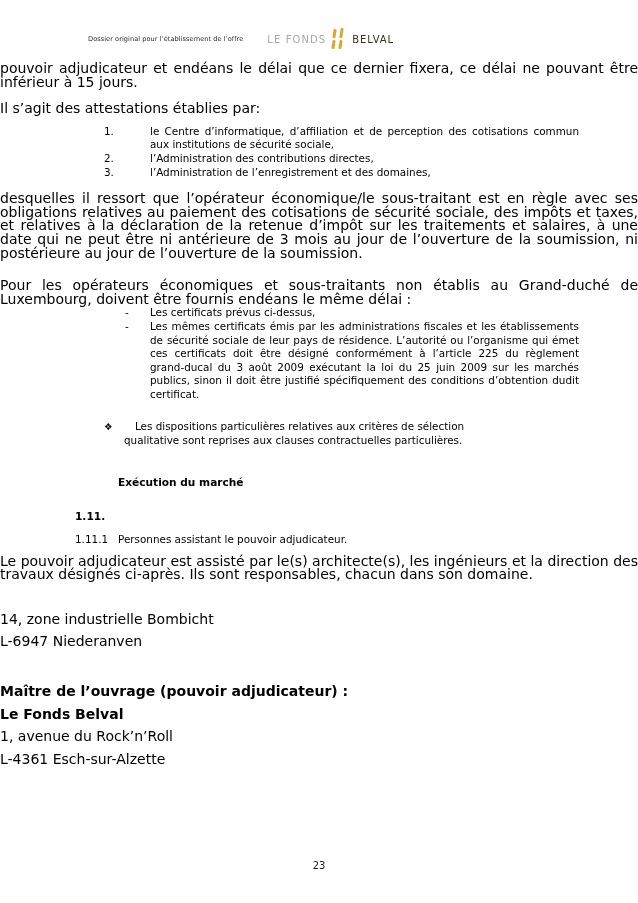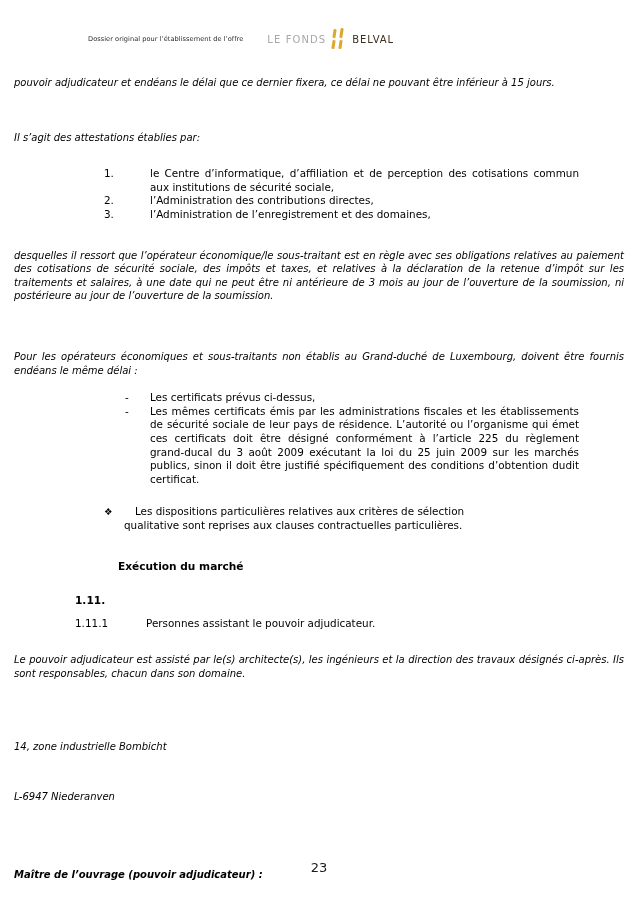--- a/index.html
+++ b/index.html
@@ -91,26 +91,25 @@
 
   
   .content {
     position: absolute;
     top: 62px;
     left: 0;
     width: 638px;
   }
 
   p.t {
-    margin: 14px;
-    font-size: 10px;
+    margin: 0;
+    font-size: 14px;
     line-height: 13.6px;
     text-align: justify;
     color: #000;
-    font-style: italic;
   }
 
   .indent-a { margin-left: 104px; margin-right: 59px; }     
   .indent-b { margin-left: 150px; margin-right: 59px; }     
   .indent-c { margin-left: 123px; margin-right: 59px; }     
 
   .gap-sm { height: 9px; }
   .gap-md { height: 13px; }
   .gap-lg { height: 19px; }
   .gap-xl { height: 27px; }
@@ -185,34 +184,33 @@
     line-height: 14px;
     font-weight: bold;
   }
   .h-sec .hnum { width: 43px; flex: 0 0 43px; margin-top: 34px; }
   .h-sub {
     margin-left: 75px;
     margin-right: 59px;
     display: flex;
     font-size: 10.4px;
     line-height: 14px;
-    gap: 28px;
   }
   .h-sub .hnum { width: 43px; flex: 0 0 43px; }
 
   .bold { font-weight: bold; }
 
   
   .pagenum {
     position: absolute;
     top: 860px;
     left: 0;
     width: 638px;
     text-align: center;
-    font-size: 13px;
+    font-size: 10px;
     color: #1a1a1a;
   }
 </style>
 </head>
 <body>
 
 <div class="page">
 
   <div class="header">
     <div class="header-title">Dossier original pour l’établissement de l’offre</div>

